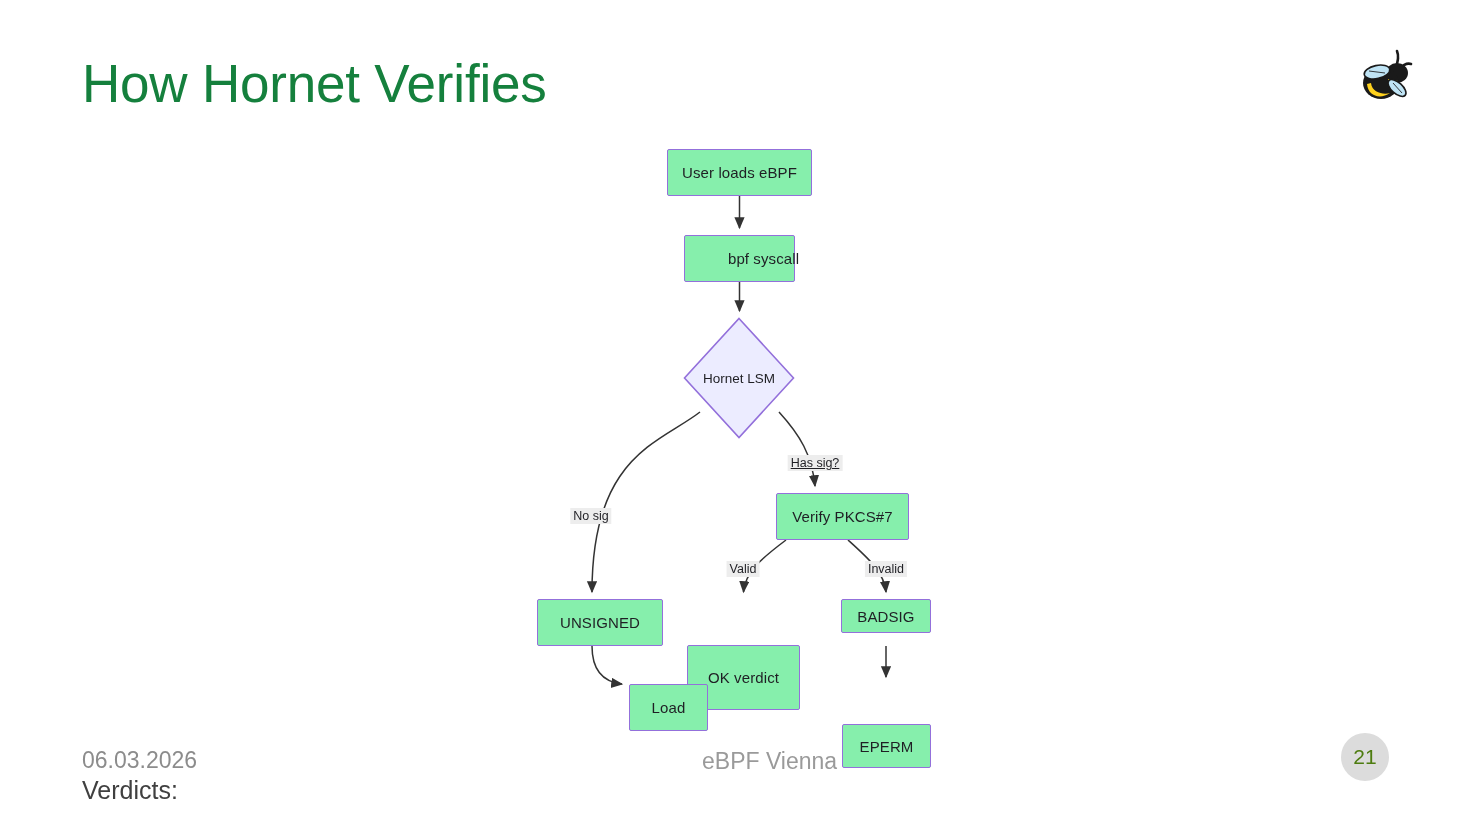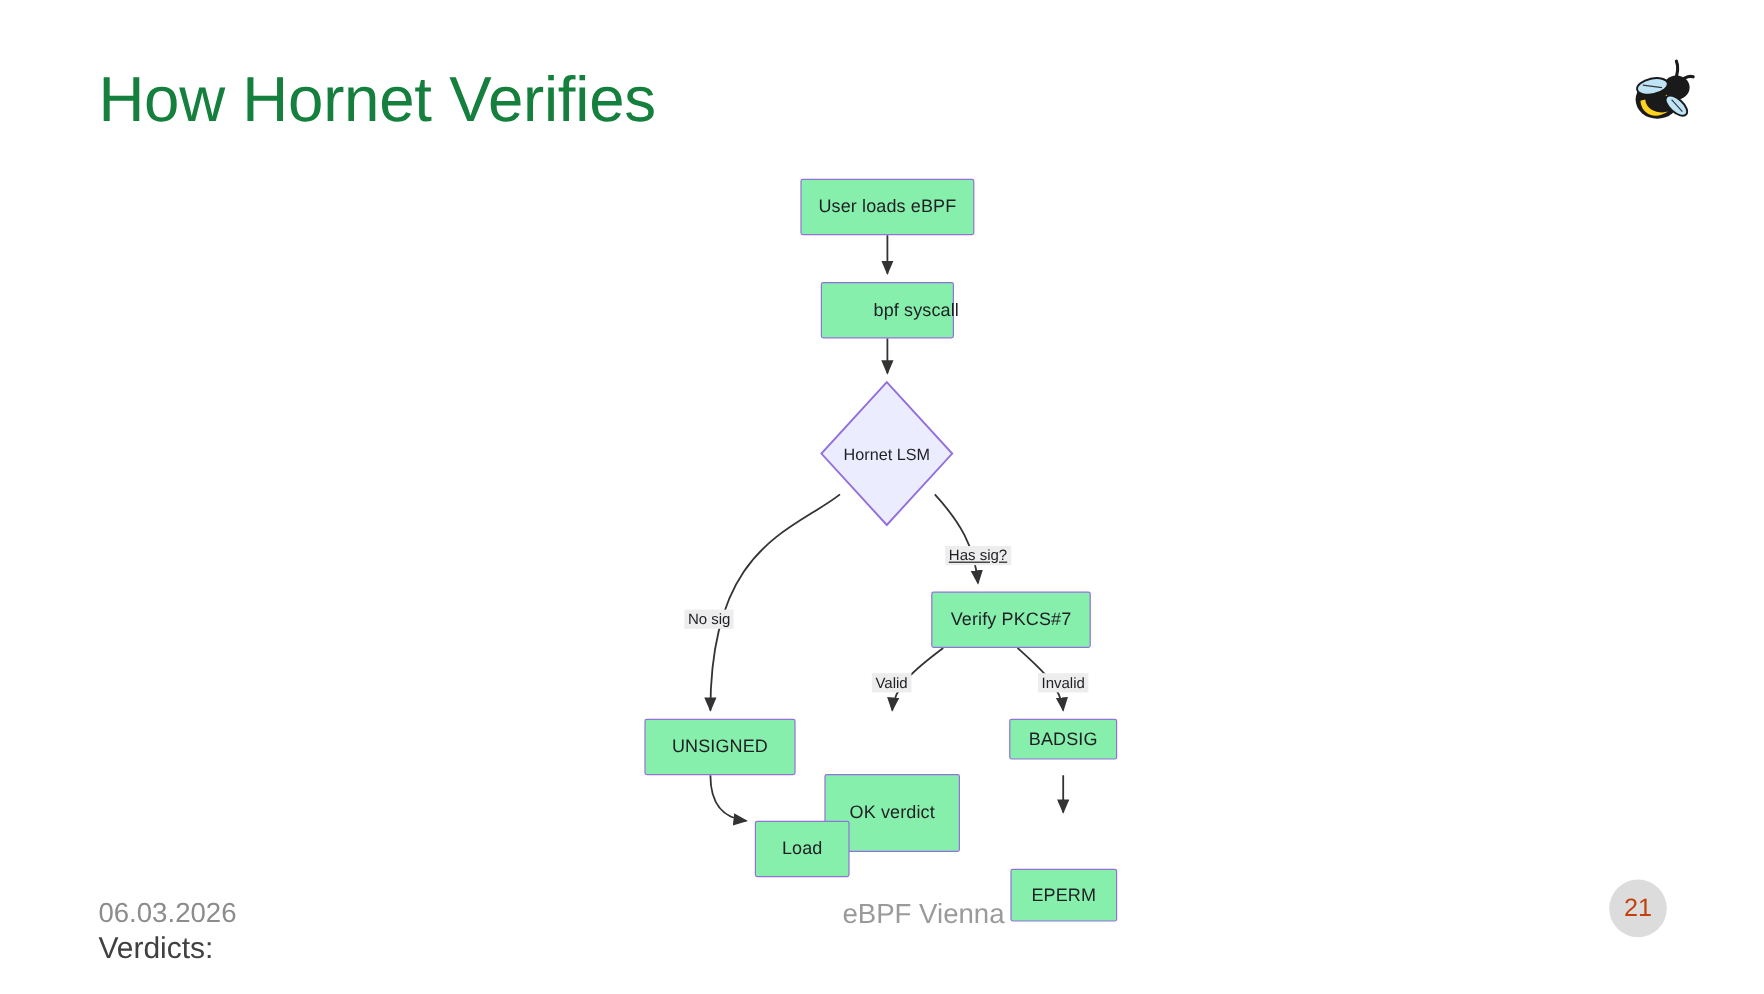--- a/index.html
+++ b/index.html
@@ -121,21 +121,21 @@
     white-space: nowrap;
   }
   #page-number {
     position: absolute;
     left: 1341px;
     top: 733px;
     width: 48px;
     height: 48px;
     border-radius: 50%;
     background: #DCDCDC;
-    color: #c2410c;
+    color: #4d7c0f;
     display: flex;
     align-items: center;
     justify-content: center;
     font-size: 21px;
     text-align: right;
   }
 </style>
 </head>
 <body>
 

